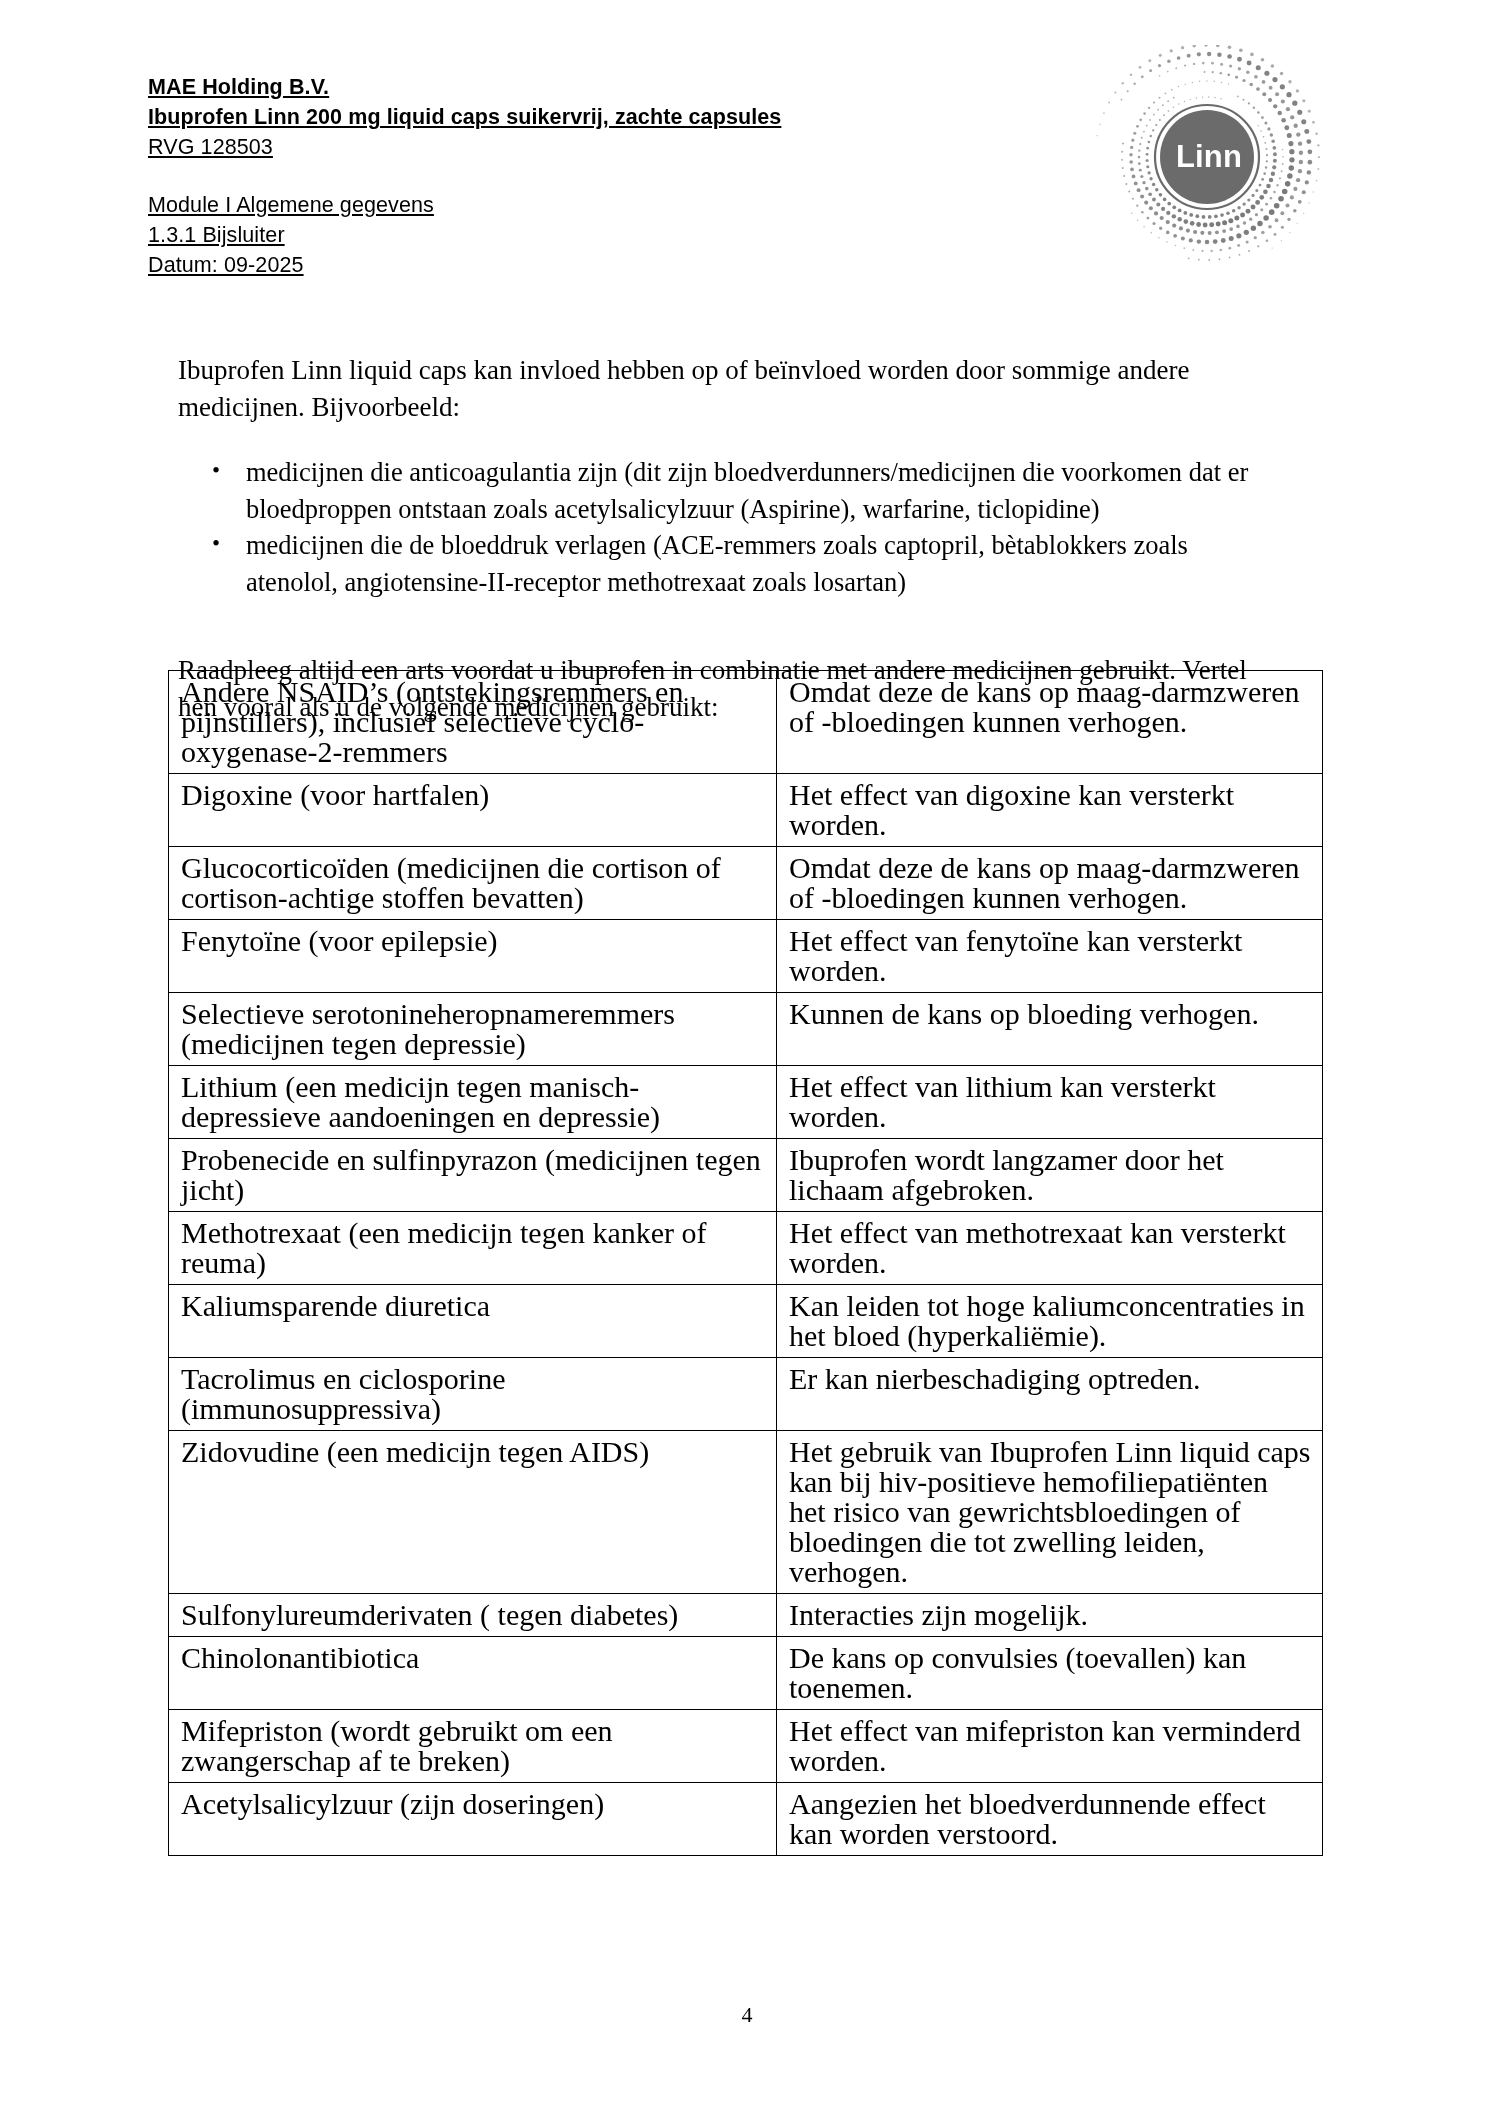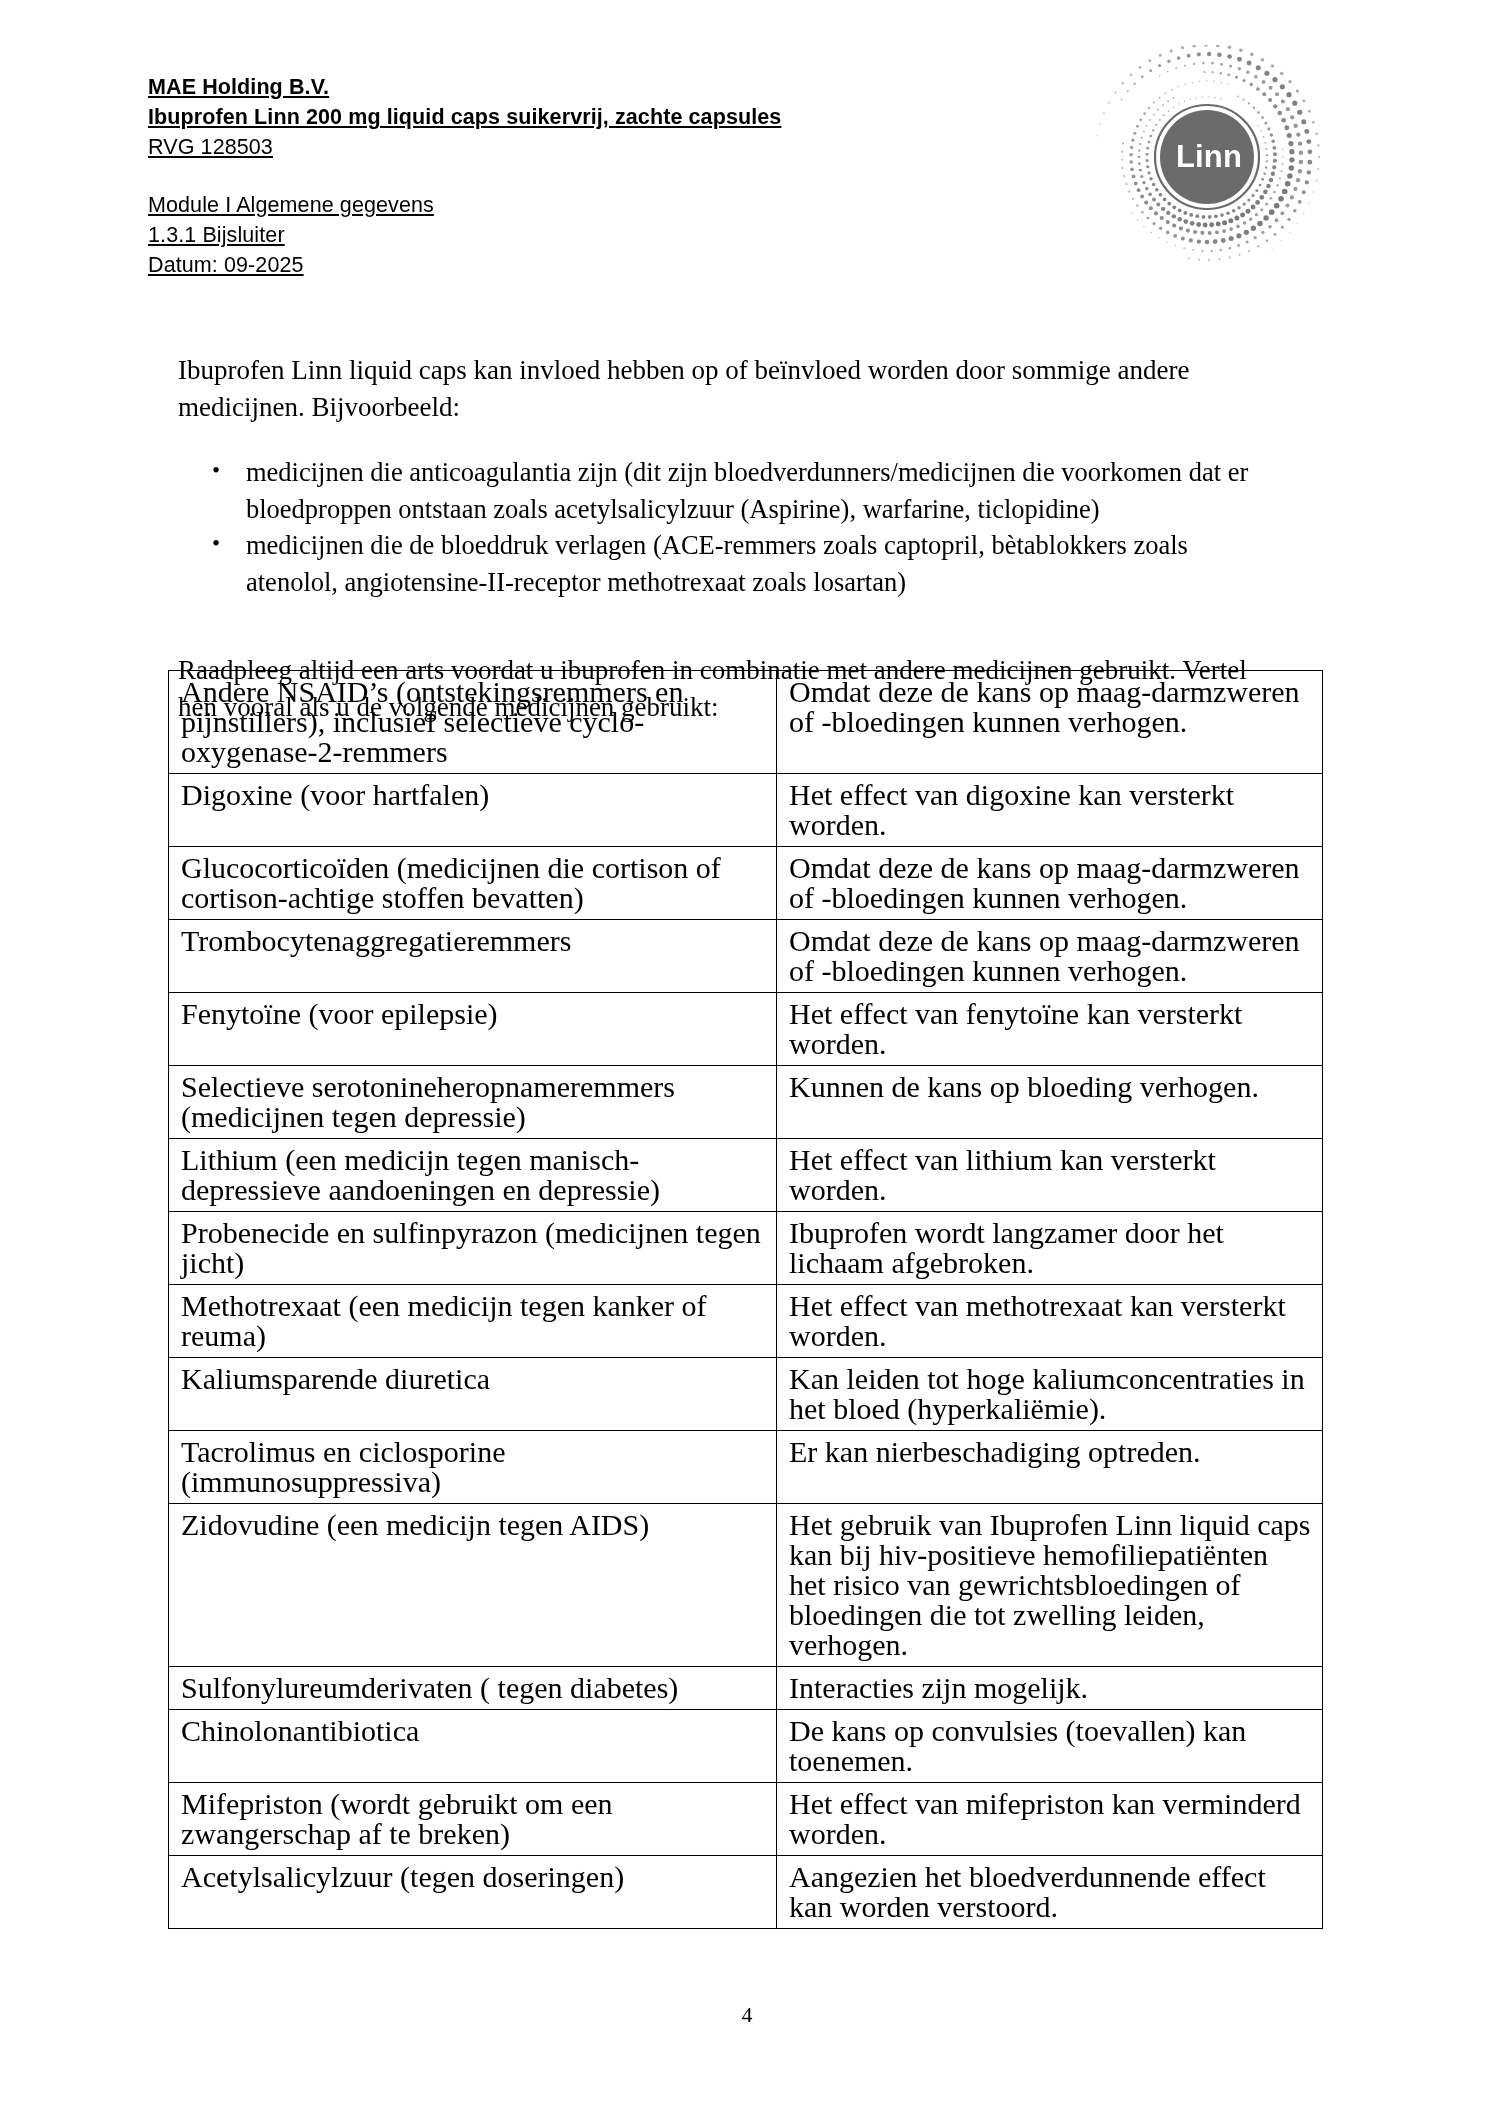--- a/index.html
+++ b/index.html
@@ -530,24 +530,20 @@
         </tr>
         <tr>
           <td class="c1">Digoxine (voor hartfalen)</td>
           <td class="c2">Het effect van digoxine kan versterkt worden.</td>
         </tr>
         <tr>
           <td class="c1">Glucocorticoïden (medicijnen die cortison of cortison-achtige stoffen bevatten)</td>
           <td class="c2">Omdat deze de kans op maag-darmzweren of -bloedingen kunnen verhogen.</td>
         </tr>
         <tr>
-          <td class="c1">Trombocytenaggregatieremmers</td>
-          <td class="c2">Omdat deze de kans op maag-darmzweren of -bloedingen kunnen verhogen.</td>
-        </tr>
-        <tr>
           <td class="c1">Fenytoïne (voor epilepsie)</td>
           <td class="c2">Het effect van fenytoïne kan versterkt worden.</td>
         </tr>
         <tr>
           <td class="c1">Selectieve serotonineheropnameremmers (medicijnen tegen depressie)</td>
           <td class="c2">Kunnen de kans op bloeding verhogen.</td>
         </tr>
         <tr>
           <td class="c1">Lithium (een medicijn tegen manisch-depressieve aandoeningen en depressie)</td>
           <td class="c2">Het effect van lithium kan versterkt worden.</td>
@@ -578,21 +574,21 @@
         </tr>
         <tr>
           <td class="c1">Chinolonantibiotica</td>
           <td class="c2">De kans op convulsies (toevallen) kan toenemen.</td>
         </tr>
         <tr>
           <td class="c1">Mifepriston (wordt gebruikt om een zwangerschap af te breken)</td>
           <td class="c2">Het effect van mifepriston kan verminderd worden.</td>
         </tr>
         <tr>
-          <td class="c1">Acetylsalicylzuur (tegen doseringen)</td>
+          <td class="c1">Acetylsalicylzuur (zijn doseringen)</td>
           <td class="c2">Aangezien het bloedverdunnende effect kan worden verstoord.</td>
         </tr>
       </tbody>
     </table>
   </div>
 
   <div class="footer">
     <span>4</span>
   </div>
 

